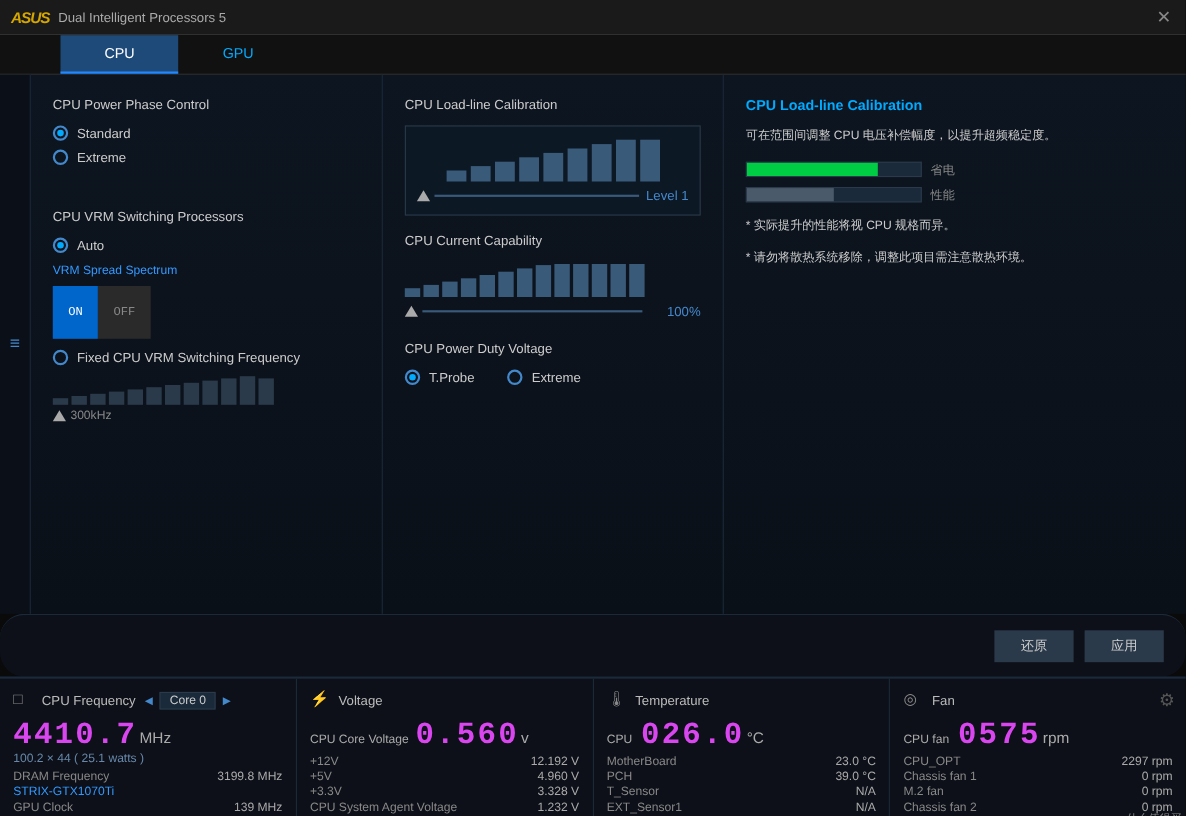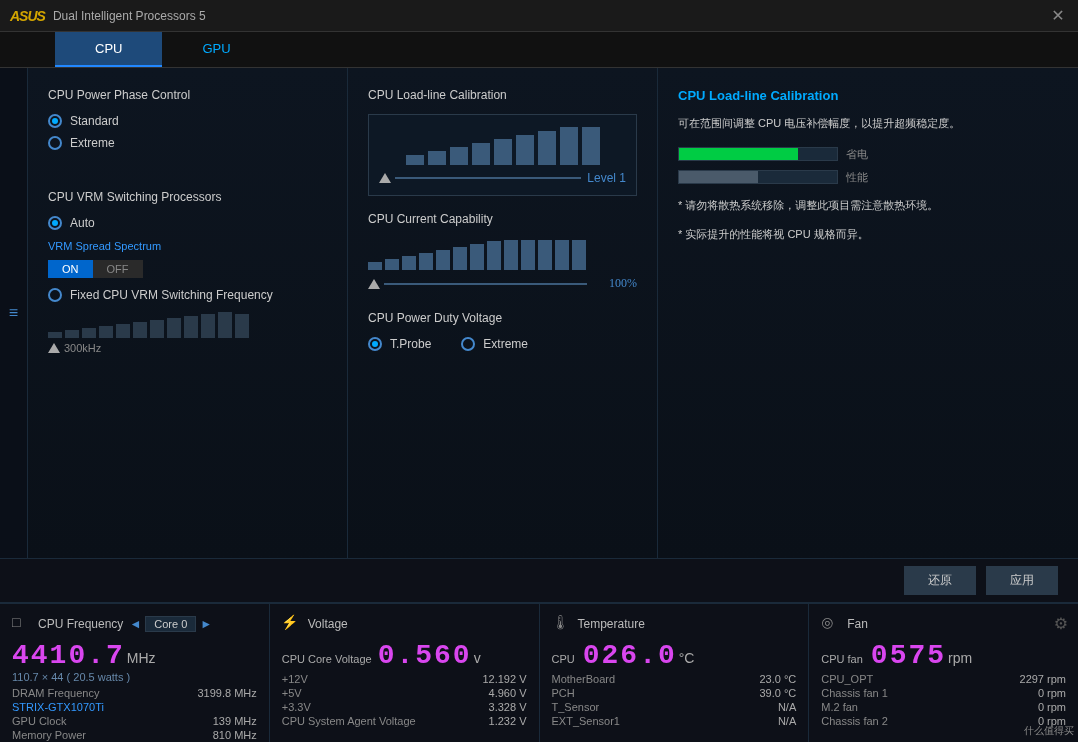--- a/index.html
+++ b/index.html
@@ -146,24 +146,25 @@
     .radio-label {
       color: #ccc;
       font-size: 12px;
     }
     
     .toggle-group {
       display: flex;
       margin: 8px 0;
     }
     .toggle-btn {
-      padding: 3px 14px;
+      padding: 18px 14px;
       font-size: 11px;
       cursor: pointer;
       border: none;
+      font-family: Liberation Mono, monospace;
     }
     .toggle-btn.on {
       background: #0066cc;
       color: #fff;
     }
     .toggle-btn.off {
       background: #2a2a2a;
       color: #888;
     }
     
@@ -214,25 +215,26 @@
       color: #ccc;
       font-size: 11px;
       line-height: 1.6;
       margin-top: 12px;
     }
     
     .bottom-bar {
       display: flex;
       align-items: center;
       justify-content: flex-end;
-      height: 44px;
+      height: 57px;
       background: #0d1018;
       border-top: 1px solid #1a2a3a;
       padding: 0 20px;
       gap: 10px;
+      border-radius: 22px;
     }
     .btn-gray {
       background: #2a3a4a;
       color: #ccc;
       border: none;
       padding: 6px 24px;
       font-size: 12px;
       cursor: pointer;
     }
     
@@ -458,21 +460,21 @@
       <div class="cap-step" style="height:29px;"></div>
       <div class="cap-step" style="height:30px;"></div>
       <div class="cap-step" style="height:30px;"></div>
       <div class="cap-step" style="height:30px;"></div>
       <div class="cap-step" style="height:30px;"></div>
       <div class="cap-step" style="height:30px;"></div>
     </div>
     <div style="display:flex;align-items:center;margin-bottom:20px;">
       <div style="width:0;height:0;border-left:6px solid transparent;border-right:6px solid transparent;border-bottom:10px solid #aaa;margin-right:4px;"></div>
       <div style="flex:1;height:2px;background:#3a5a7a;"></div>
-      <span style="color:#4488cc;font-size:12px;margin-left:22px;font-family:Liberation Serif, serif;">100%</span>
+      <span style="color:#4488cc;font-size:12px;margin-left:22px;">100%</span>
     </div>
 
     <div class="section-title">CPU Power Duty Voltage</div>
     <div class="radio-group" style="display:flex;gap:30px;">
       <div class="radio-item">
         <div class="radio-circle checked"></div>
         <span class="radio-label">T.Probe</span>
       </div>
       <div class="radio-item">
         <div class="radio-circle"></div>
@@ -489,22 +491,22 @@
         <div class="progress-fill-green" style="width:75%;"></div>
       </div>
       <span class="progress-label">省电</span>
     </div>
     <div class="progress-row">
       <div class="progress-bar-container">
         <div class="progress-fill-gray" style="width:50%;"></div>
       </div>
       <span class="progress-label">性能</span>
     </div>
+    <div class="right-desc">* 实际提升的性能将视 CPU 规格而异。</div>
     <div class="right-desc">* 请勿将散热系统移除，调整此项目需注意散热环境。</div>
-    <div class="right-desc">* 实际提升的性能将视 CPU 规格而异。</div>
   </div>
 </div>
 
 <div class="bottom-bar">
   <button class="btn-gray">还原</button>
   <button class="btn-gray">应用</button>
 </div>
 
 <div class="status-bar">
 
@@ -515,21 +517,21 @@
       <div class="nav-arrows">
         <span class="nav-arrow">◄</span>
         <span class="core-label">Core 0</span>
         <span class="nav-arrow">►</span>
       </div>
     </div>
     <div style="display:flex;align-items:baseline;">
       <span class="big-value">4410.7</span>
       <span class="big-value-unit">MHz</span>
     </div>
-    <div class="sub-value">110.7 × 44  ( 20.5 watts )</div>
+    <div class="sub-value">100.2 × 44  ( 25.1 watts )</div>
     <div class="data-row">
       <span>DRAM Frequency</span>
       <span class="data-row-value">3199.8 MHz</span>
     </div>
     <div class="data-row">
       <span class="link-blue">STRIX-GTX1070Ti</span>
     </div>
     <div class="data-row">
       <span>GPU Clock</span>
       <span class="data-row-value">139 MHz</span>

